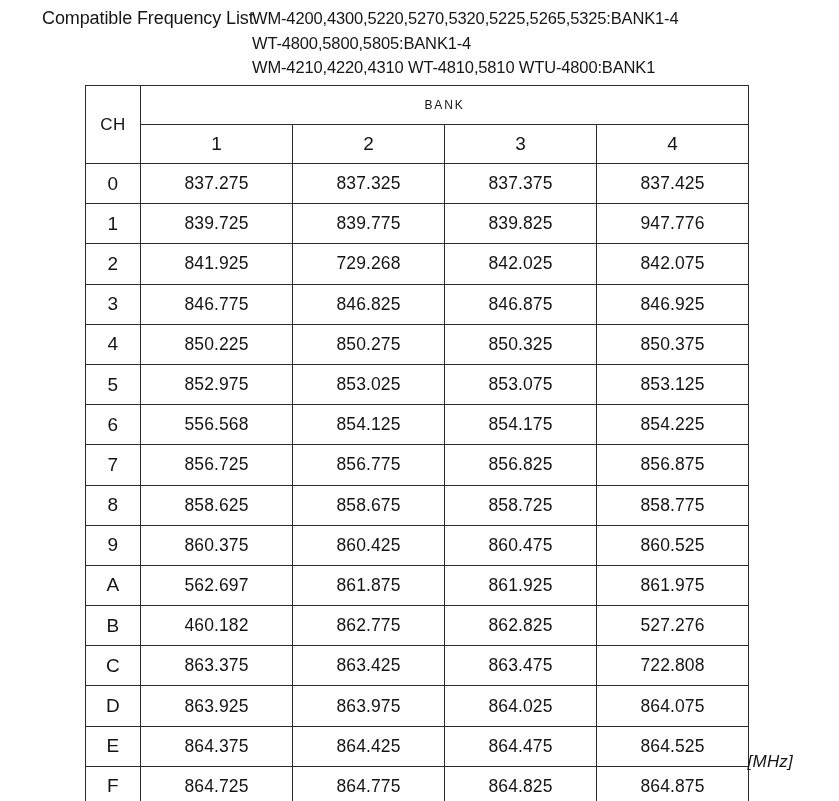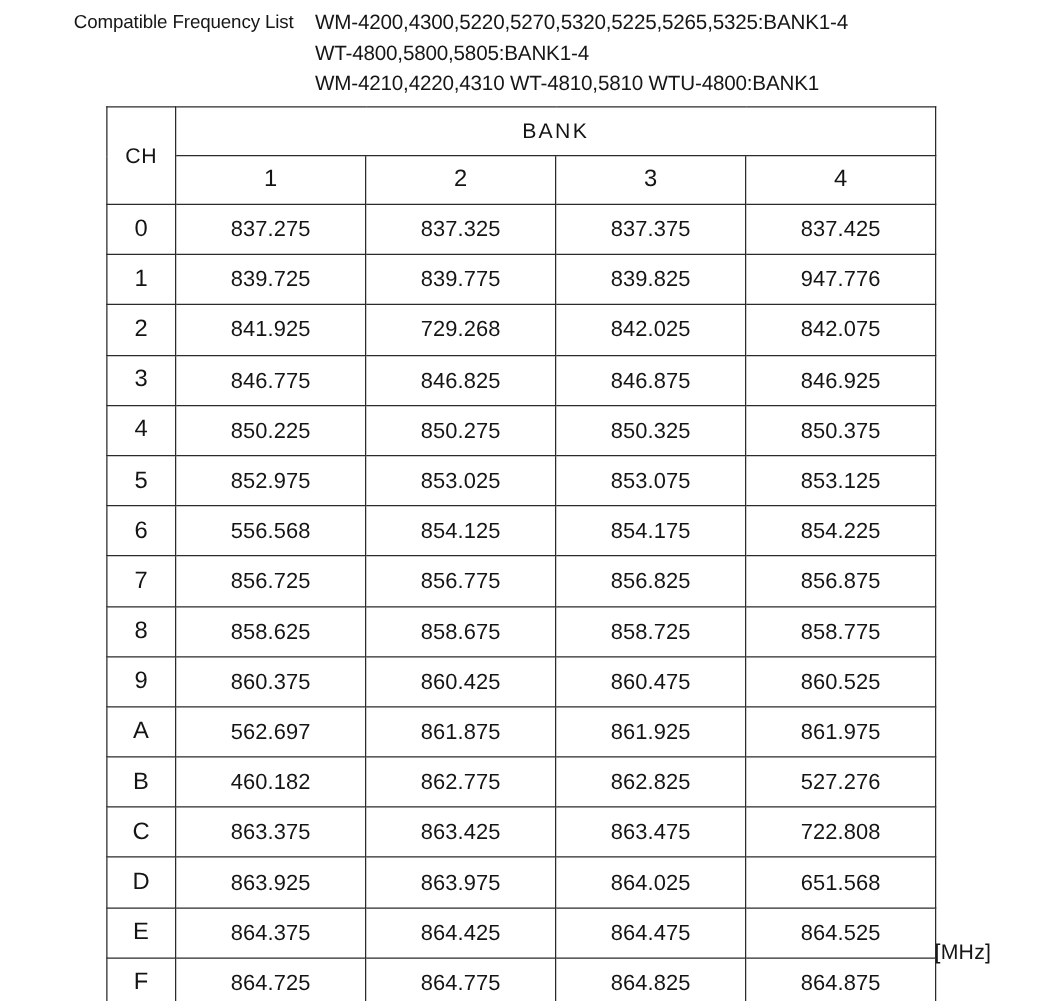--- a/index.html
+++ b/index.html
@@ -24,21 +24,21 @@
     top: 0;
     width: 839px;
     padding-top: 6px;
     display: flex;
     align-items: flex-start;
   }
   #header-label {
     width: 252px;
     padding-left: 42px;
     box-sizing: border-box;
-    font-size: 15px;
+    font-size: 18px;
     line-height: 24px;
     letter-spacing: -0.1px;
     white-space: nowrap;
     color: #161616;
     text-align: center;
   }
   #header-lines {
     display: flex;
     flex-direction: column;
   }
@@ -74,21 +74,21 @@
   col.ch-col   { width: 55px; }
   col.bank-col { width: 152px; }
 
   
   th#ch-header {
     font-size: 17px;
     letter-spacing: 0.5px;
     height: 72px;
   }
   th#bank-header {
-    font-size: 17px;
+    font-size: 12px;
     letter-spacing: 1.8px;
     height: 36px;
   }
   th.bank-num {
     font-size: 19px;
     height: 36px;
   }
 
   
   td.ch-cell {
@@ -103,20 +103,21 @@
   }
 
   
   #unit-label {
     position: absolute;
     right: 46px;
     top: 752px;
     font-size: 17px;
     letter-spacing: 0.2px;
     color: #161616;
+    font-style: italic;
   }
 </style>
 </head>
 <body>
 
 <div id="header-block">
   <div id="header-label">Compatible Frequency List</div>
   <div id="header-lines">
     <div class="header-line">WM-4200,4300,5220,5270,5320,5225,5265,5325:BANK1-4</div>
     <div class="header-line">WT-4800,5800,5805:BANK1-4</div>
@@ -235,21 +236,21 @@
           <td class="freq-cell">863.375</td>
           <td class="freq-cell">863.425</td>
           <td class="freq-cell">863.475</td>
           <td class="freq-cell">722.808</td>
         </tr>
         <tr>
           <td class="ch-cell">D</td>
           <td class="freq-cell">863.925</td>
           <td class="freq-cell">863.975</td>
           <td class="freq-cell">864.025</td>
-          <td class="freq-cell">651.568</td>
+          <td class="freq-cell">864.075</td>
         </tr>
         <tr>
           <td class="ch-cell">E</td>
           <td class="freq-cell">864.375</td>
           <td class="freq-cell">864.425</td>
           <td class="freq-cell">864.475</td>
           <td class="freq-cell">864.525</td>
         </tr>
         <tr>
           <td class="ch-cell">F</td>

